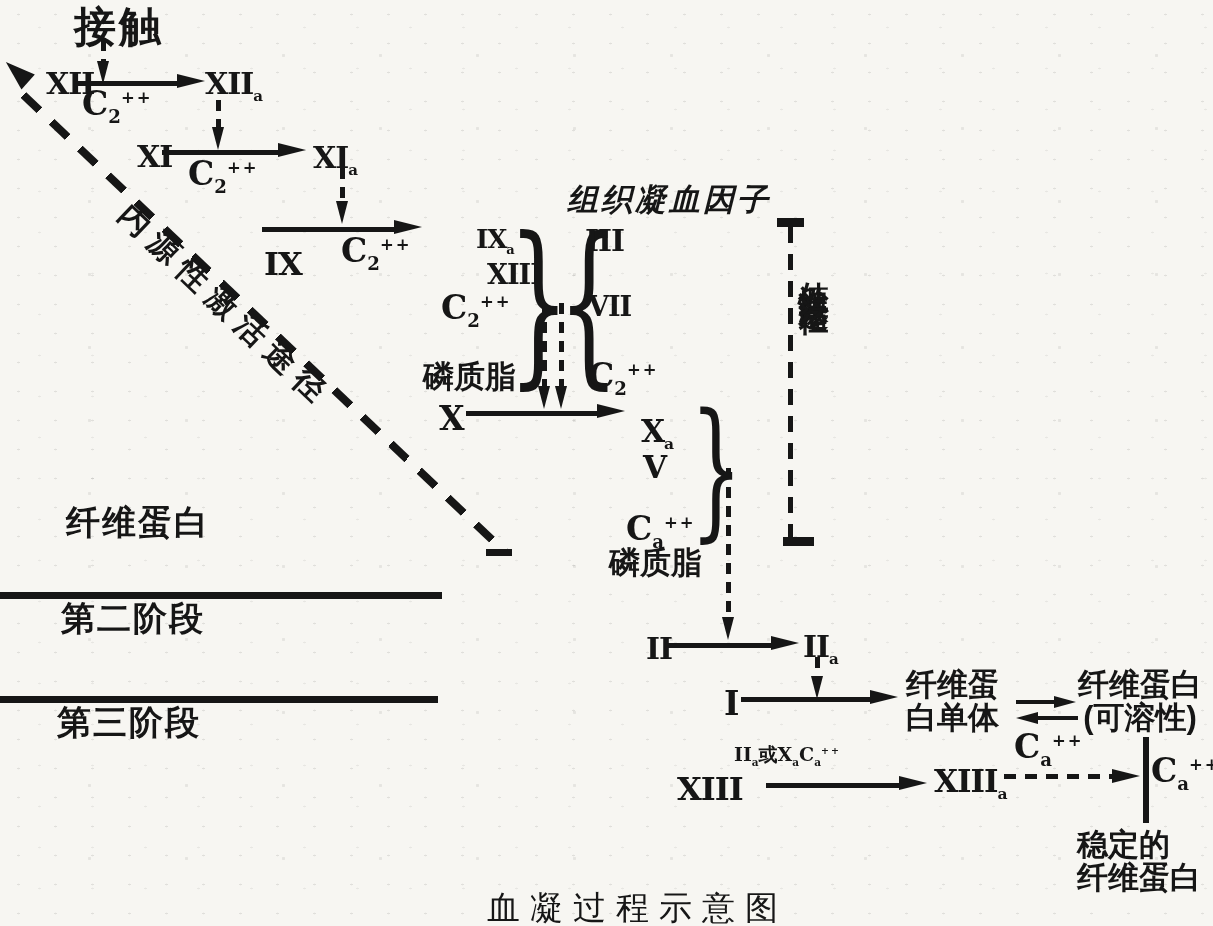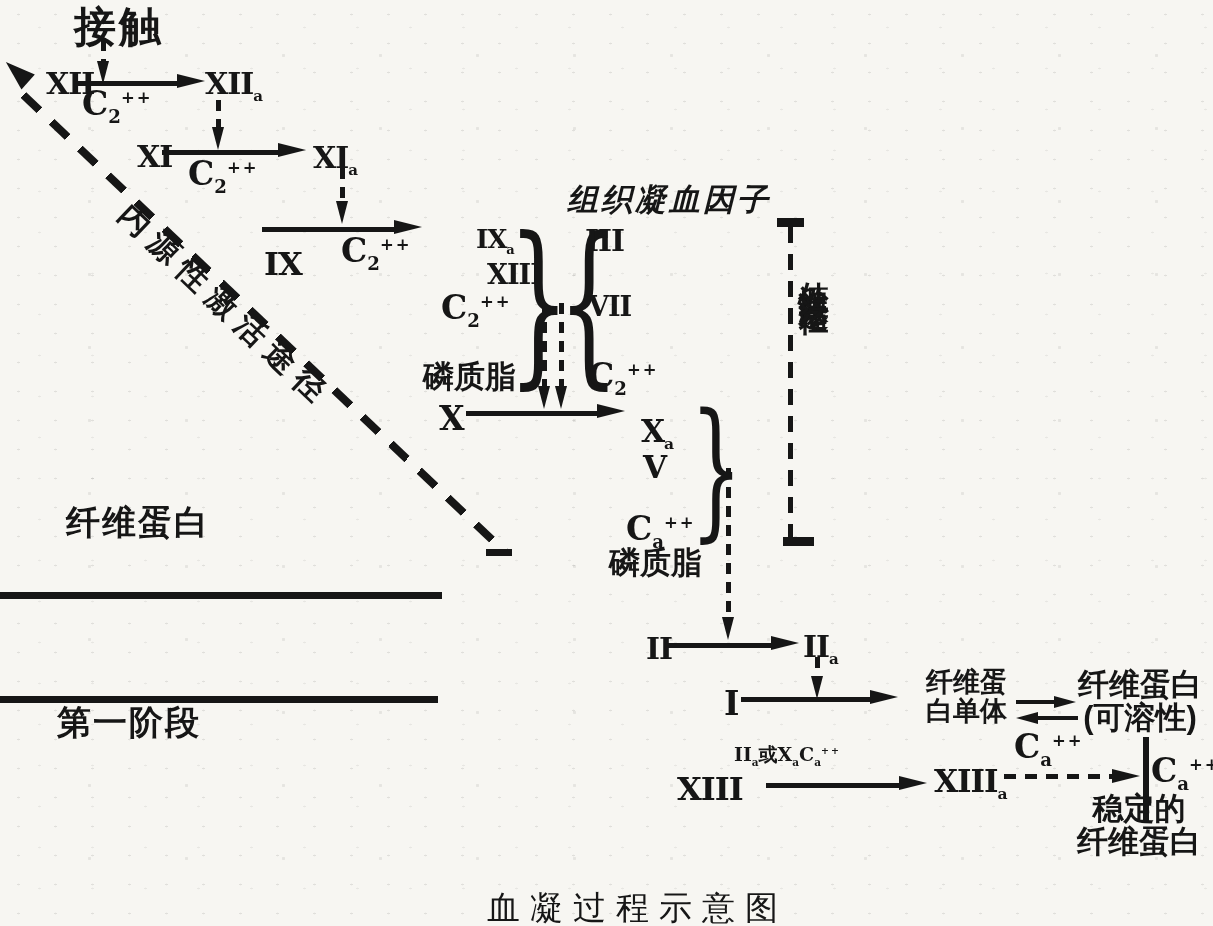--- a/index.html
+++ b/index.html
@@ -127,21 +127,21 @@
   <div>
     <div class="vdash" style="left:815px;top:657px;height:20px;"></div>
     <div class="head-d" style="left:811px;top:676px;"></div>
   </div>
 
   <div class="abs rom" style="left:724px;top:684px;font-size:33px;">I</div>
   <div>
     <div class="shaft" style="left:741px;top:697px;width:131px;"></div>
     <div class="head-r" style="left:870px;top:690px;"></div>
   </div>
-  <div class="abs cjk" style="left:926px;top:668px;font-size:27px;text-align:right;">
+  <div class="abs cjk" style="left:906px;top:668px;font-size:31px;text-align:right;">
     <div>纤维蛋</div>
     <div>白单体</div>
   </div>
 
   <div>
     <div class="shaft" style="left:1016px;top:700px;width:42px;height:4px;"></div>
     <div class="head-r" style="left:1054px;top:696px;border-left-width:22px;border-top-width:6px;border-bottom-width:6px;"></div>
   </div>
   <div>
     <div class="head-l" style="left:1016px;top:712px;border-right-width:22px;border-top-width:6px;border-bottom-width:6px;"></div>
@@ -160,25 +160,26 @@
     <div class="head-r" style="left:899px;top:776px;"></div>
   </div>
   <div class="abs rom" style="left:934px;top:763px;font-size:31px;"><span>XIII</span><sub>a</sub></div>
   <div>
     <div class="hdash" style="left:1004px;top:774px;width:110px;"></div>
     <div class="head-r" style="left:1112px;top:769px;"></div>
   </div>
 
   <div class="bar" style="left:1143px;top:737px;width:6px;height:86px;"></div>
   <div class="abs cat" style="left:1151px;top:751px;font-size:33px;"><span>C</span><sub>a</sub><sup>++</sup></div>
-  <div class="abs cjk" style="left:1077px;top:792px;font-size:31px;text-align:center;">
+  <div class="abs cjk" style="left:1077px;top:828px;font-size:31px;">
     <div>稳定的</div>
     <div>纤维蛋白</div>
   </div>
 
   <div class="abs cjk" style="left:66px;top:504px;font-size:34px;letter-spacing:2px;">纤维蛋白</div>
   <div class="bar" style="left:0;top:592px;width:442px;height:7px;"></div>
+  <div class="abs cjk" style="left:61px;top:600px;font-size:34px;letter-spacing:2px;">第二阶段</div>
   <div class="bar" style="left:0;top:696px;width:438px;height:7px;"></div>
-  <div class="abs cjk" style="left:57px;top:704px;font-size:34px;letter-spacing:2px;">第一阶段</div>
+  <div class="abs cjk" style="left:57px;top:704px;font-size:34px;letter-spacing:2px;">第三阶段</div>
 
   <div class="abs" style="left:487px;top:886px;font-size:33px;letter-spacing:10px;font-family:'DejaVu Serif',serif;">血凝过程示意图</div>
 
 </div>
 
 </body></html>

